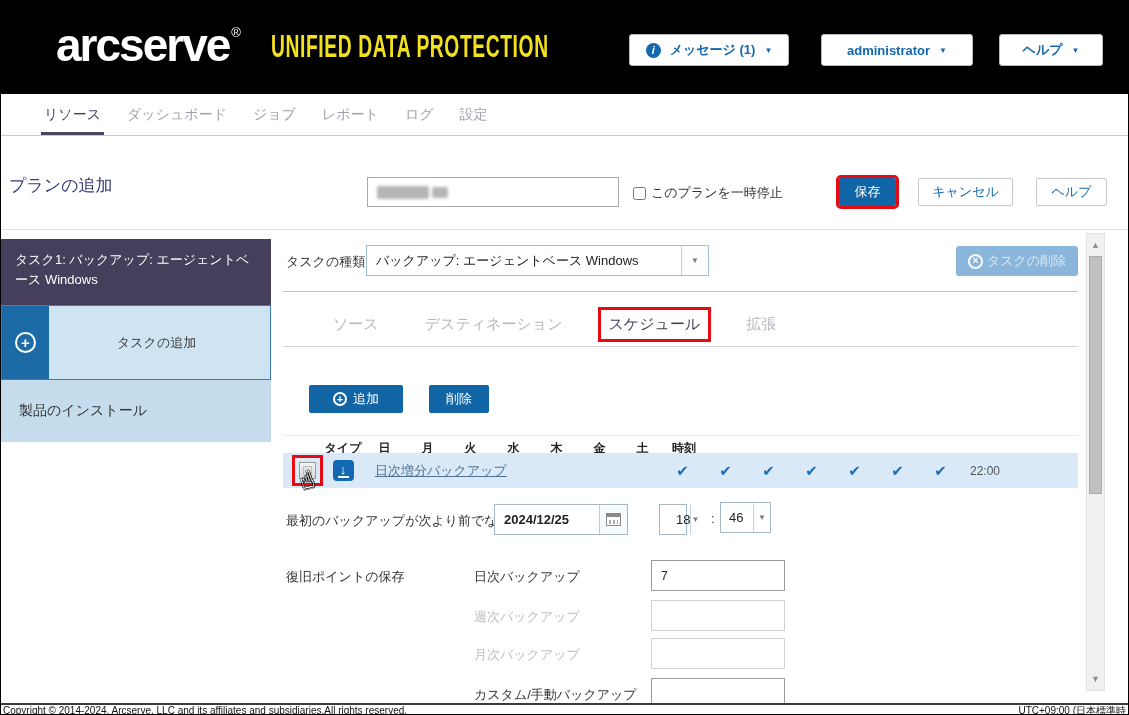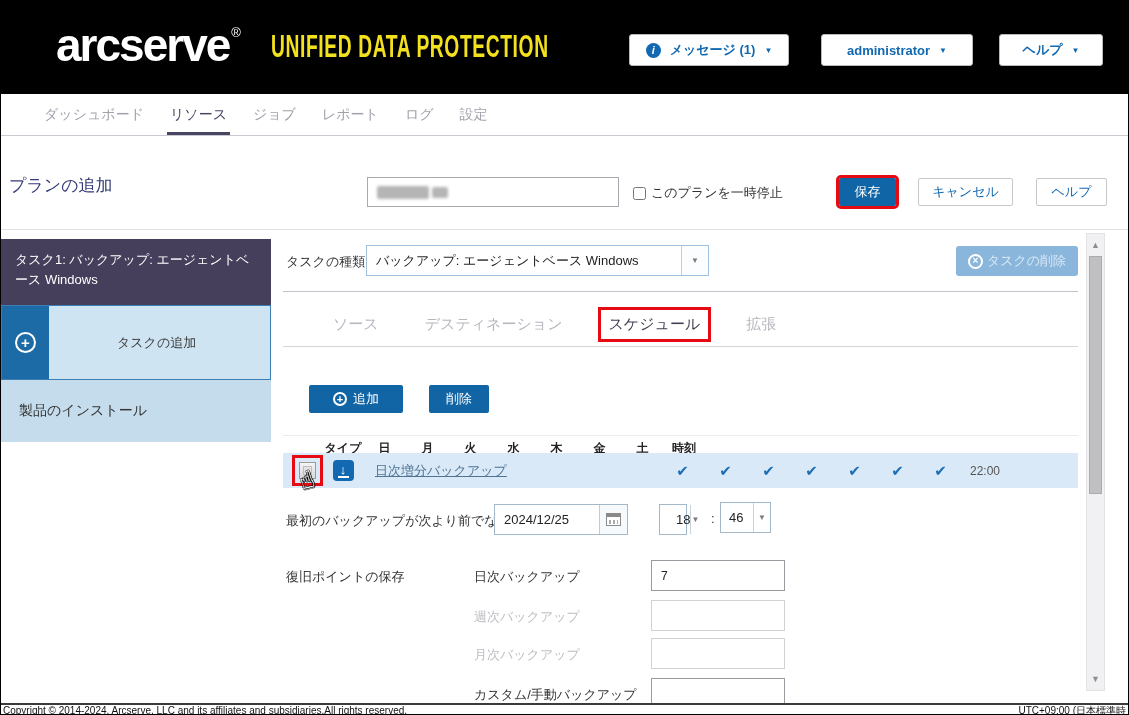--- a/index.html
+++ b/index.html
@@ -125,21 +125,21 @@
   .type-icon .arr { font-size:13px; line-height:11px; font-weight:bold; }
   .type-icon .tray { width:11px; border-bottom:2px solid #fff; margin-top:1px; }
   .desc-link { font-size:13px; color:#4f7392; text-decoration:underline; cursor:pointer; }
   .chk { color:#1b6db6; font-size:15px; font-weight:bold; }
   .time-val { font-size:12px; color:#555; }
 
   
   .fb-label { position:absolute; left:3px; top:282px; font-size:13px; color:#333; }
   .field { position:absolute; border:1px solid #a3b8c8; background:#fff; height:31px;
            display:flex; align-items:center; }
-  .f-date { left:211px; top:274px; width:134px; }
+  .f-date { left:211px; top:274px; width:134px;font-weight:bold; }
   .f-date .val { flex:1; padding-left:9px; font-size:13px; color:#222; }
   .cal-cell { width:28px; align-self:stretch; border-left:1px solid #b9cdde; background:#f7fafc;
               display:flex; align-items:center; justify-content:center; cursor:pointer; }
   .cal-icon { position:relative; width:15px; height:13px; border:1px solid #8a8a8a; background:#fff; }
   .cal-icon::before { content:""; position:absolute; left:-1px; right:-1px; top:-1px; height:4px; background:#8a8a8a; }
   .cal-icon::after { content:""; position:absolute; left:2px; top:6px; width:9px; height:4px;
               background:repeating-linear-gradient(90deg,#aaa 0 2px,transparent 2px 4px); }
   .f-hour { left:376px; top:274px; width:28px;padding-left:8px; }
   .f-min  { left:437px; top:272px; width:51px; }
   .f-hour .val, .f-min .val { flex:1; padding-left:8px; font-size:13px; color:#222; }
@@ -189,22 +189,22 @@
       <span>administrator</span>
       <span class="caret">▼</span>
     </div>
     <div class="top-btn btn-helptop">
       <span>ヘルプ</span>
       <span class="caret">▼</span>
     </div>
   </header>
 
   <nav class="mainnav">
+    <div class="nav-item active">リソース</div>
     <div class="nav-item">ダッシュボード</div>
-    <div class="nav-item active">リソース</div>
     <div class="nav-item">ジョブ</div>
     <div class="nav-item">レポート</div>
     <div class="nav-item">ログ</div>
     <div class="nav-item">設定</div>
   </nav>
 
   <section class="planband">
     <div class="plan-title">プランの追加</div>
     <div class="plan-name">
       <span class="blob blob1"></span>

